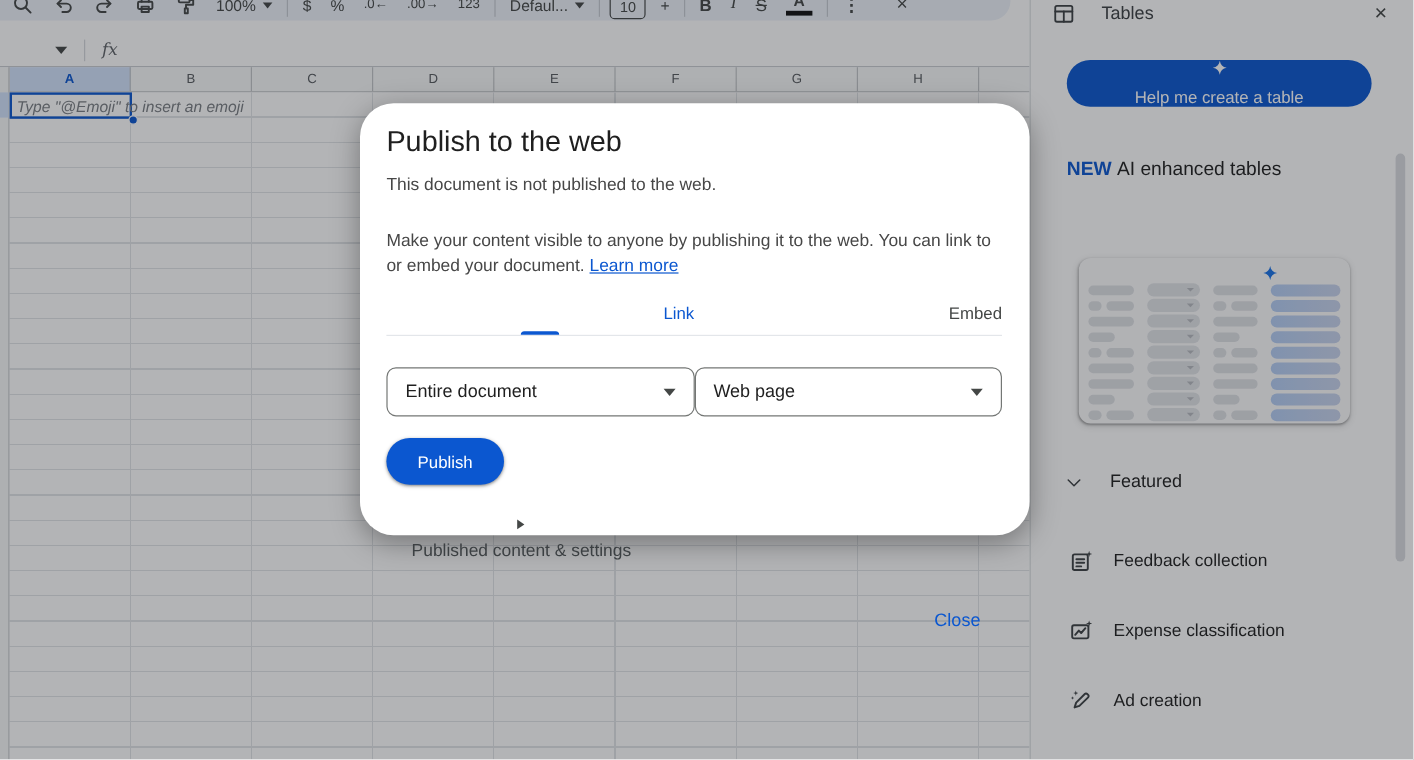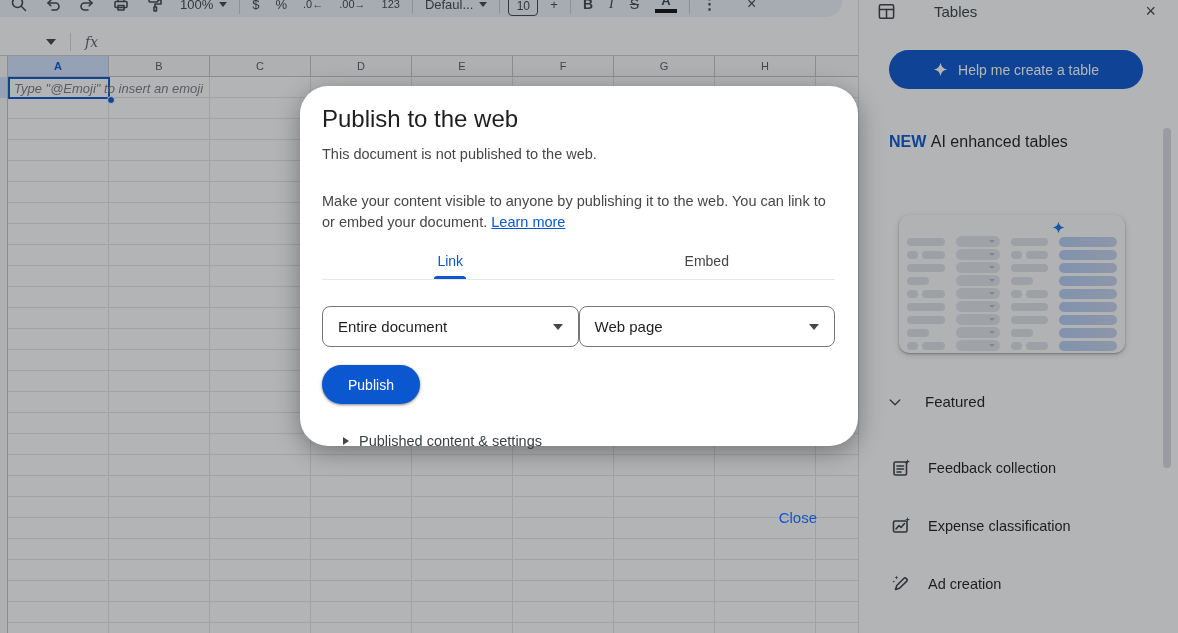--- a/index.html
+++ b/index.html
@@ -55,26 +55,26 @@
   }
   .active-cell { position:absolute; left:0; top:0; width:102px; height:22px; border:2px solid #0b57d0; }
   .active-cell .celltext { position:absolute; left:4px; top:2px; font-size:13px; font-style:italic;
                            color:#7a7e83; white-space:nowrap; }
   .fill-handle { position:absolute; left:97px; top:17px; width:8px; height:8px; border-radius:50%;
                  background:#0b57d0; border:1px solid #fff; }
 
   
   .sidebar { position:absolute; right:0; top:0; width:320px; height:633px; background:#fff;
              border-left:1px solid #dde0e3; }
-  .sb-header { display:flex; align-items:center; height:22px; padding:0 22px 0 18px;gap:16px; }
+  .sb-header { display:flex; align-items:center; height:22px; padding:0 22px 0 18px; }
   .sb-title { font-size:15px; font-weight:500; color:#3c4043; margin-left:22px; }
   .sb-close { margin-left:auto; font-size:18px; color:#444746; line-height:1; }
   .help-btn { position:absolute; left:30px; top:50px; width:254px; height:39px; border-radius:20px;
               background:#0b57d0; color:#fff; display:flex; align-items:center; justify-content:center;
-              font-size:14px; font-weight:500; gap:10px; }
+              font-size:14px; font-weight:500; gap:10px;flex-direction:column; }
   .new-line { position:absolute; left:30px; top:133px; font-size:16px; }
   .new-badge { color:#0b57d0; font-weight:700; }
   .ai-title { color:#1f1f1f; font-weight:500; }
   .ai-desc { position:absolute; left:30px; top:160px; font-size:12.5px; color:#474747; line-height:16px; }
   .preview-card { position:absolute; left:40px; top:215px; width:226px; height:138px; background:#fcfcfd;
                   border-radius:10px; box-shadow:0 1px 2px rgba(0,0,0,.3), 0 2px 6px rgba(0,0,0,.15);
                   padding:4px 8px 0 8px; }
   .card-head { height:16px; position:relative; }
   .card-head svg { position:absolute; right:52px; top:2px; }
   .sk-row { display:flex; align-items:center; height:13px; gap:11px; }
@@ -97,34 +97,34 @@
   
   .scrim { position:absolute; inset:0; background:rgba(25,28,33,0.33); z-index:5; }
   .dialog { position:absolute; left:300px; top:86px; width:558px; height:360px; background:#fff;
             border-radius:28px; box-shadow:0 6px 24px rgba(0,0,0,.35); z-index:10; }
   .dlg-title { position:absolute; left:22px; top:19px; font-size:24px; color:#1f1f1f; font-weight:400; }
   .dlg-status { position:absolute; left:22px; top:60px; font-size:14.5px; color:#474747; }
   .dlg-desc { position:absolute; left:22px; top:105px; font-size:14.5px; color:#474747; line-height:21px; }
   .dlg-desc a { color:#0b57d0; text-decoration:underline; }
   .dlg-tabs { position:absolute; left:22px; top:157px; width:513px; height:37px; display:flex;
               border-bottom:1px solid #e3e6ea; }
-  .dlg-tab { flex:1; display:flex; align-items:center; justify-content:center; font-size:14px;
+  .dlg-tab { flex:1; display:flex; align-items:center; justify-content:flex-end; font-size:14px;
              font-weight:500; color:#444746; position:relative; }
   .dlg-tab.active { color:#0b57d0; }
   .tab-ind { position:absolute; bottom:0; left:50%; transform:translateX(-50%); width:32px; height:3px;
              background:#0b57d0; border-radius:3px 3px 0 0; }
   .dlg-selects { position:absolute; left:22px; top:220px; width:513px; display:flex; gap:0; }
   .dd { flex:1; height:41px; border:1px solid #747775; border-radius:8px; display:flex; align-items:center;
         padding:0 15px; font-size:15px; color:#1f1f1f; }
   .dd-caret { margin-left:auto; width:0; height:0; border-left:5px solid transparent;
               border-right:5px solid transparent; border-top:6px solid #444746; }
   .publish-btn { position:absolute; left:22px; top:279px; height:39px; padding:0 26px; border-radius:20px;
                  background:#0b57d0; color:#fff; font-size:14px; font-weight:500; display:flex;
                  align-items:center; box-shadow:0 1px 2px rgba(0,0,0,.3), 0 1px 3px 1px rgba(0,0,0,.15); }
-  .pub-settings { position:absolute; left:43px; top:347px; display:flex; align-items:center; gap:10px; }
+  .pub-settings { position:absolute; left:43px; top:347px; display:flex; align-items:center; gap:10px;flex-direction:column; }
   .ps-arrow { width:0; height:0; border-top:4.5px solid transparent; border-bottom:4.5px solid transparent;
               border-left:6px solid #444746; }
   .ps-label { font-size:14.5px; color:#3c4043; }
   .dlg-close { position:absolute; right:41px; top:423px; font-size:15px; font-weight:400; color:#0b57d0; }
 
   .ic { stroke:#444746; stroke-width:1.6; fill:none; stroke-linecap:round; stroke-linejoin:round; }
   .ic-dark { stroke:#3c4043; stroke-width:1.6; fill:none; stroke-linecap:round; stroke-linejoin:round; }
 </style>
 </head>
 <body>

